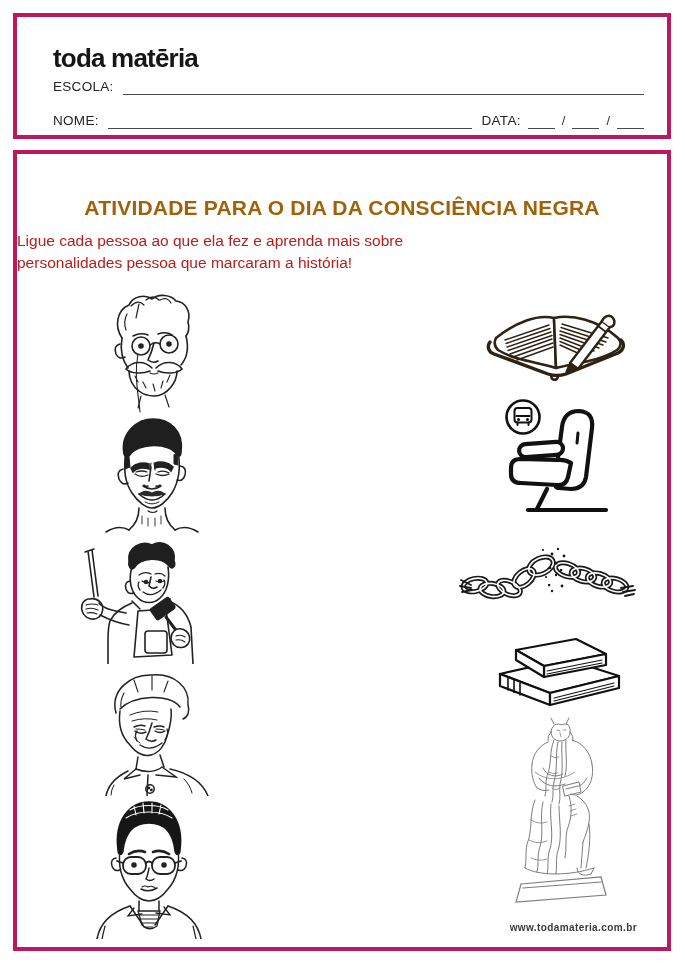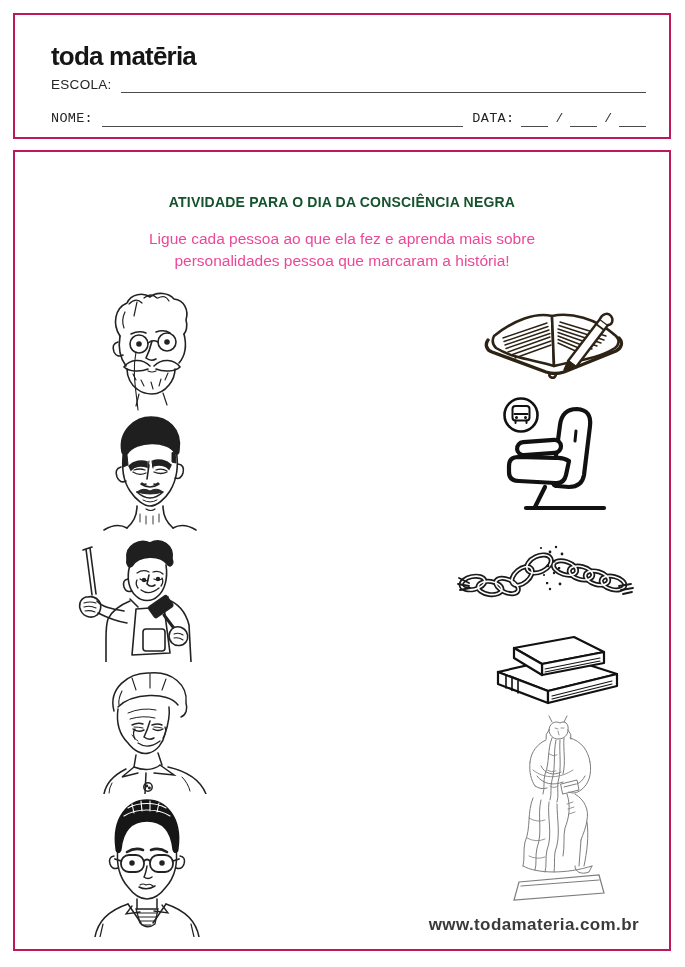--- a/index.html
+++ b/index.html
@@ -1,33 +1,33 @@
 <!DOCTYPE html>
 <html><head>
 <meta charset="utf-8">
 <style>
   html,body{margin:0;padding:0;background:#ffffff;}
   body{width:685px;height:967px;font-family:"Liberation Sans",sans-serif;color:#1d1d1d;}
   .page{position:relative;width:685px;height:967px;background:#fff;overflow:hidden;}
-  .box{position:absolute;background:#fff;border:2px solid #be185d;box-sizing:border-box;padding-left:40px;}
+  .box{position:absolute;background:#fff;border:4px solid #be185d;box-sizing:border-box;padding-left:40px;}
   .header-box{left:13px;top:13px;width:658px;height:126px;}
   .main-box{left:13px;top:150px;width:658px;height:801px;}
   .logo{position:absolute;left:36px;top:26px;font-size:26px;font-weight:700;letter-spacing:-0.8px;color:#161616;}
   .field-row{position:absolute;display:flex;align-items:flex-end;gap:9px;}
   .row-escola{left:36px;top:62px;right:23px;}
-  .row-nome{left:36px;top:96px;right:23px;font-family:Liberation Mono, monospace;}
+  .row-nome{left:36px;top:96px;right:23px;}
   .field-label{font-size:13.5px;color:#242424;letter-spacing:0.3px;white-space:nowrap;padding-bottom:1px;}
   .fill-line{flex:1;border-bottom:1.6px solid #4a4a4a;height:15px;}
   .date-group{display:flex;align-items:flex-end;gap:7px;}
   .date-seg{width:27px;border-bottom:1.6px solid #4a4a4a;height:15px;}
   .date-slash{font-size:13px;color:#333;padding-bottom:1px;}
-  .ws-title{position:absolute;top:42px;left:0;width:100%;text-align:center;font-size:14px;font-weight:700;letter-spacing:0.2px;color:#14532d;}
-  .ws-instr{position:absolute;top:76px;left:0;width:100%;text-align:center;font-size:15.5px;line-height:1.4;color:#ec4899;}
+  .ws-title{position:absolute;top:42px;left:0;width:100%;text-align:center;font-size:21px;font-weight:700;letter-spacing:0.2px;color:#a16207;}
+  .ws-instr{position:absolute;top:76px;left:0;width:100%;text-align:left;font-size:15.5px;line-height:1.4;color:#b91c1c;}
   .fig{position:absolute;}
-  .footer-url{position:absolute;right:30px;bottom:14px;font-size:17px;font-weight:700;letter-spacing:0.4px;color:#3a3a3a;}
+  .footer-url{position:absolute;right:30px;bottom:14px;font-size:10px;font-weight:700;letter-spacing:0.4px;color:#3a3a3a;}
   svg{display:block;}
 </style>
 </head>
 <body>
 
 <div class="page">
 
   <div class="box header-box">
     <div class="logo">toda matēria</div>
     <div class="field-row row-escola">

